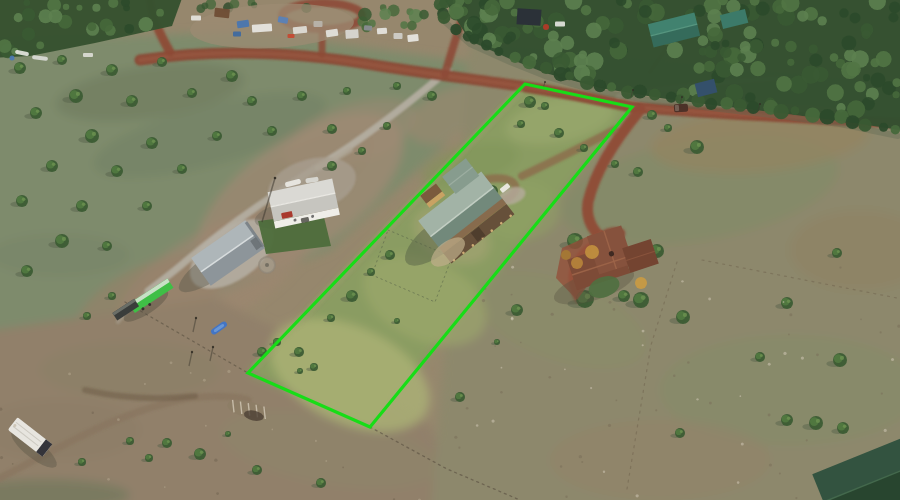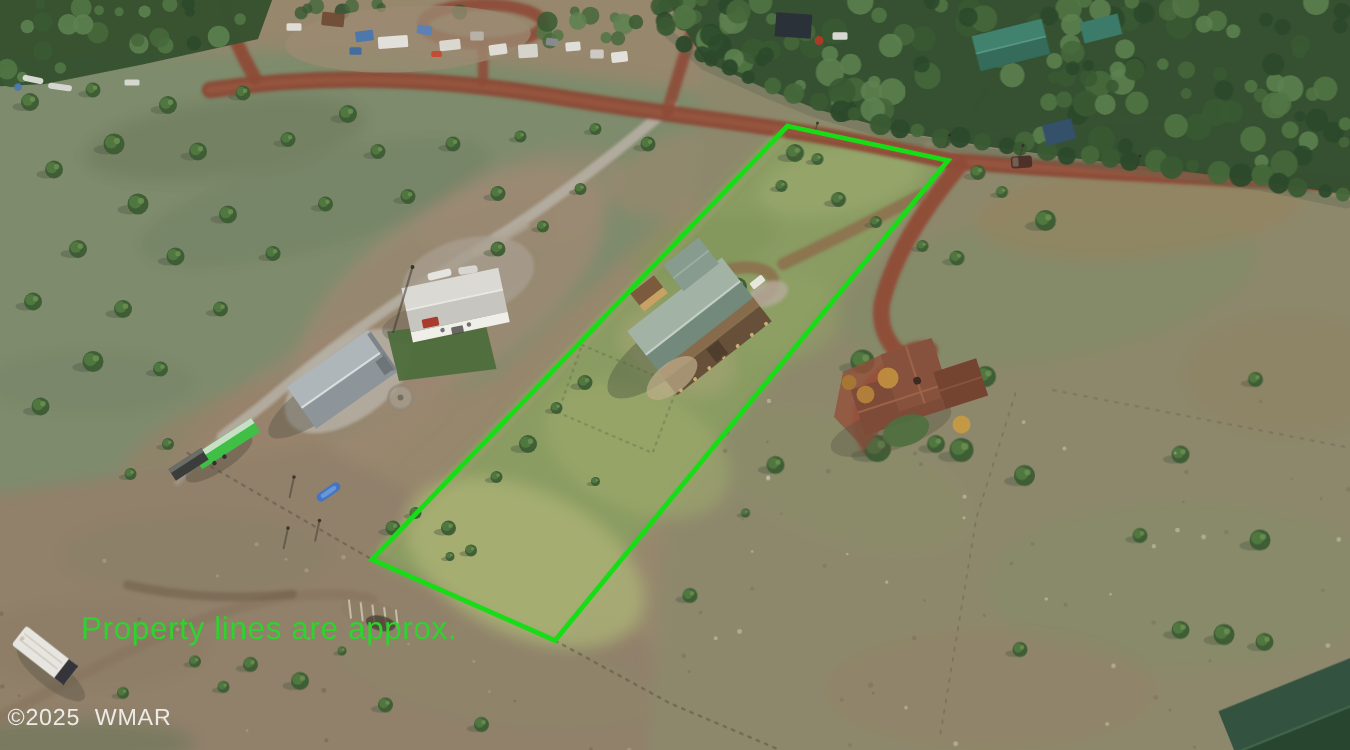--- a/index.html
+++ b/index.html
@@ -883,15 +883,13 @@
         <circle cx="217.58801460266113" cy="493.60016345977783" r="1.3855875968933105" fill="#6f6150" opacity="0.5"></circle>
         <circle cx="171.0521411895752" cy="362.85473346710205" r="1.4346896439790726" fill="#b5a78f" opacity="0.5"></circle>
         <circle cx="190.640789270401" cy="372.8818482160568" r="0.9647038608789444" fill="#b5a78f" opacity="0.5"></circle>
         <circle cx="12.710633277893066" cy="463.8388271443546" r="0.8366329669952393" fill="#6f6150" opacity="0.5"></circle>
         <circle cx="118.38675141334534" cy="419.6696871519089" r="1.380980098247528" fill="#b5a78f" opacity="0.5"></circle>
       </g>
     <g id="g-outline">
         <polygon points="525,84 632,107 370,427 248,373" fill="none" stroke="#17dd17" stroke-width="3.2" stroke-linejoin="miter" stroke-miterlimit="10"></polygon>
       </g>
   </svg>
-  <div class="overlay-caption" style="color: rgb(46, 211, 46);">Property lines are approx.</div>
-  <div class="overlay-watermark" style="color: rgb(237, 235, 231);">©2025 WMAR</div>
 </div>
 
 </body></html>

